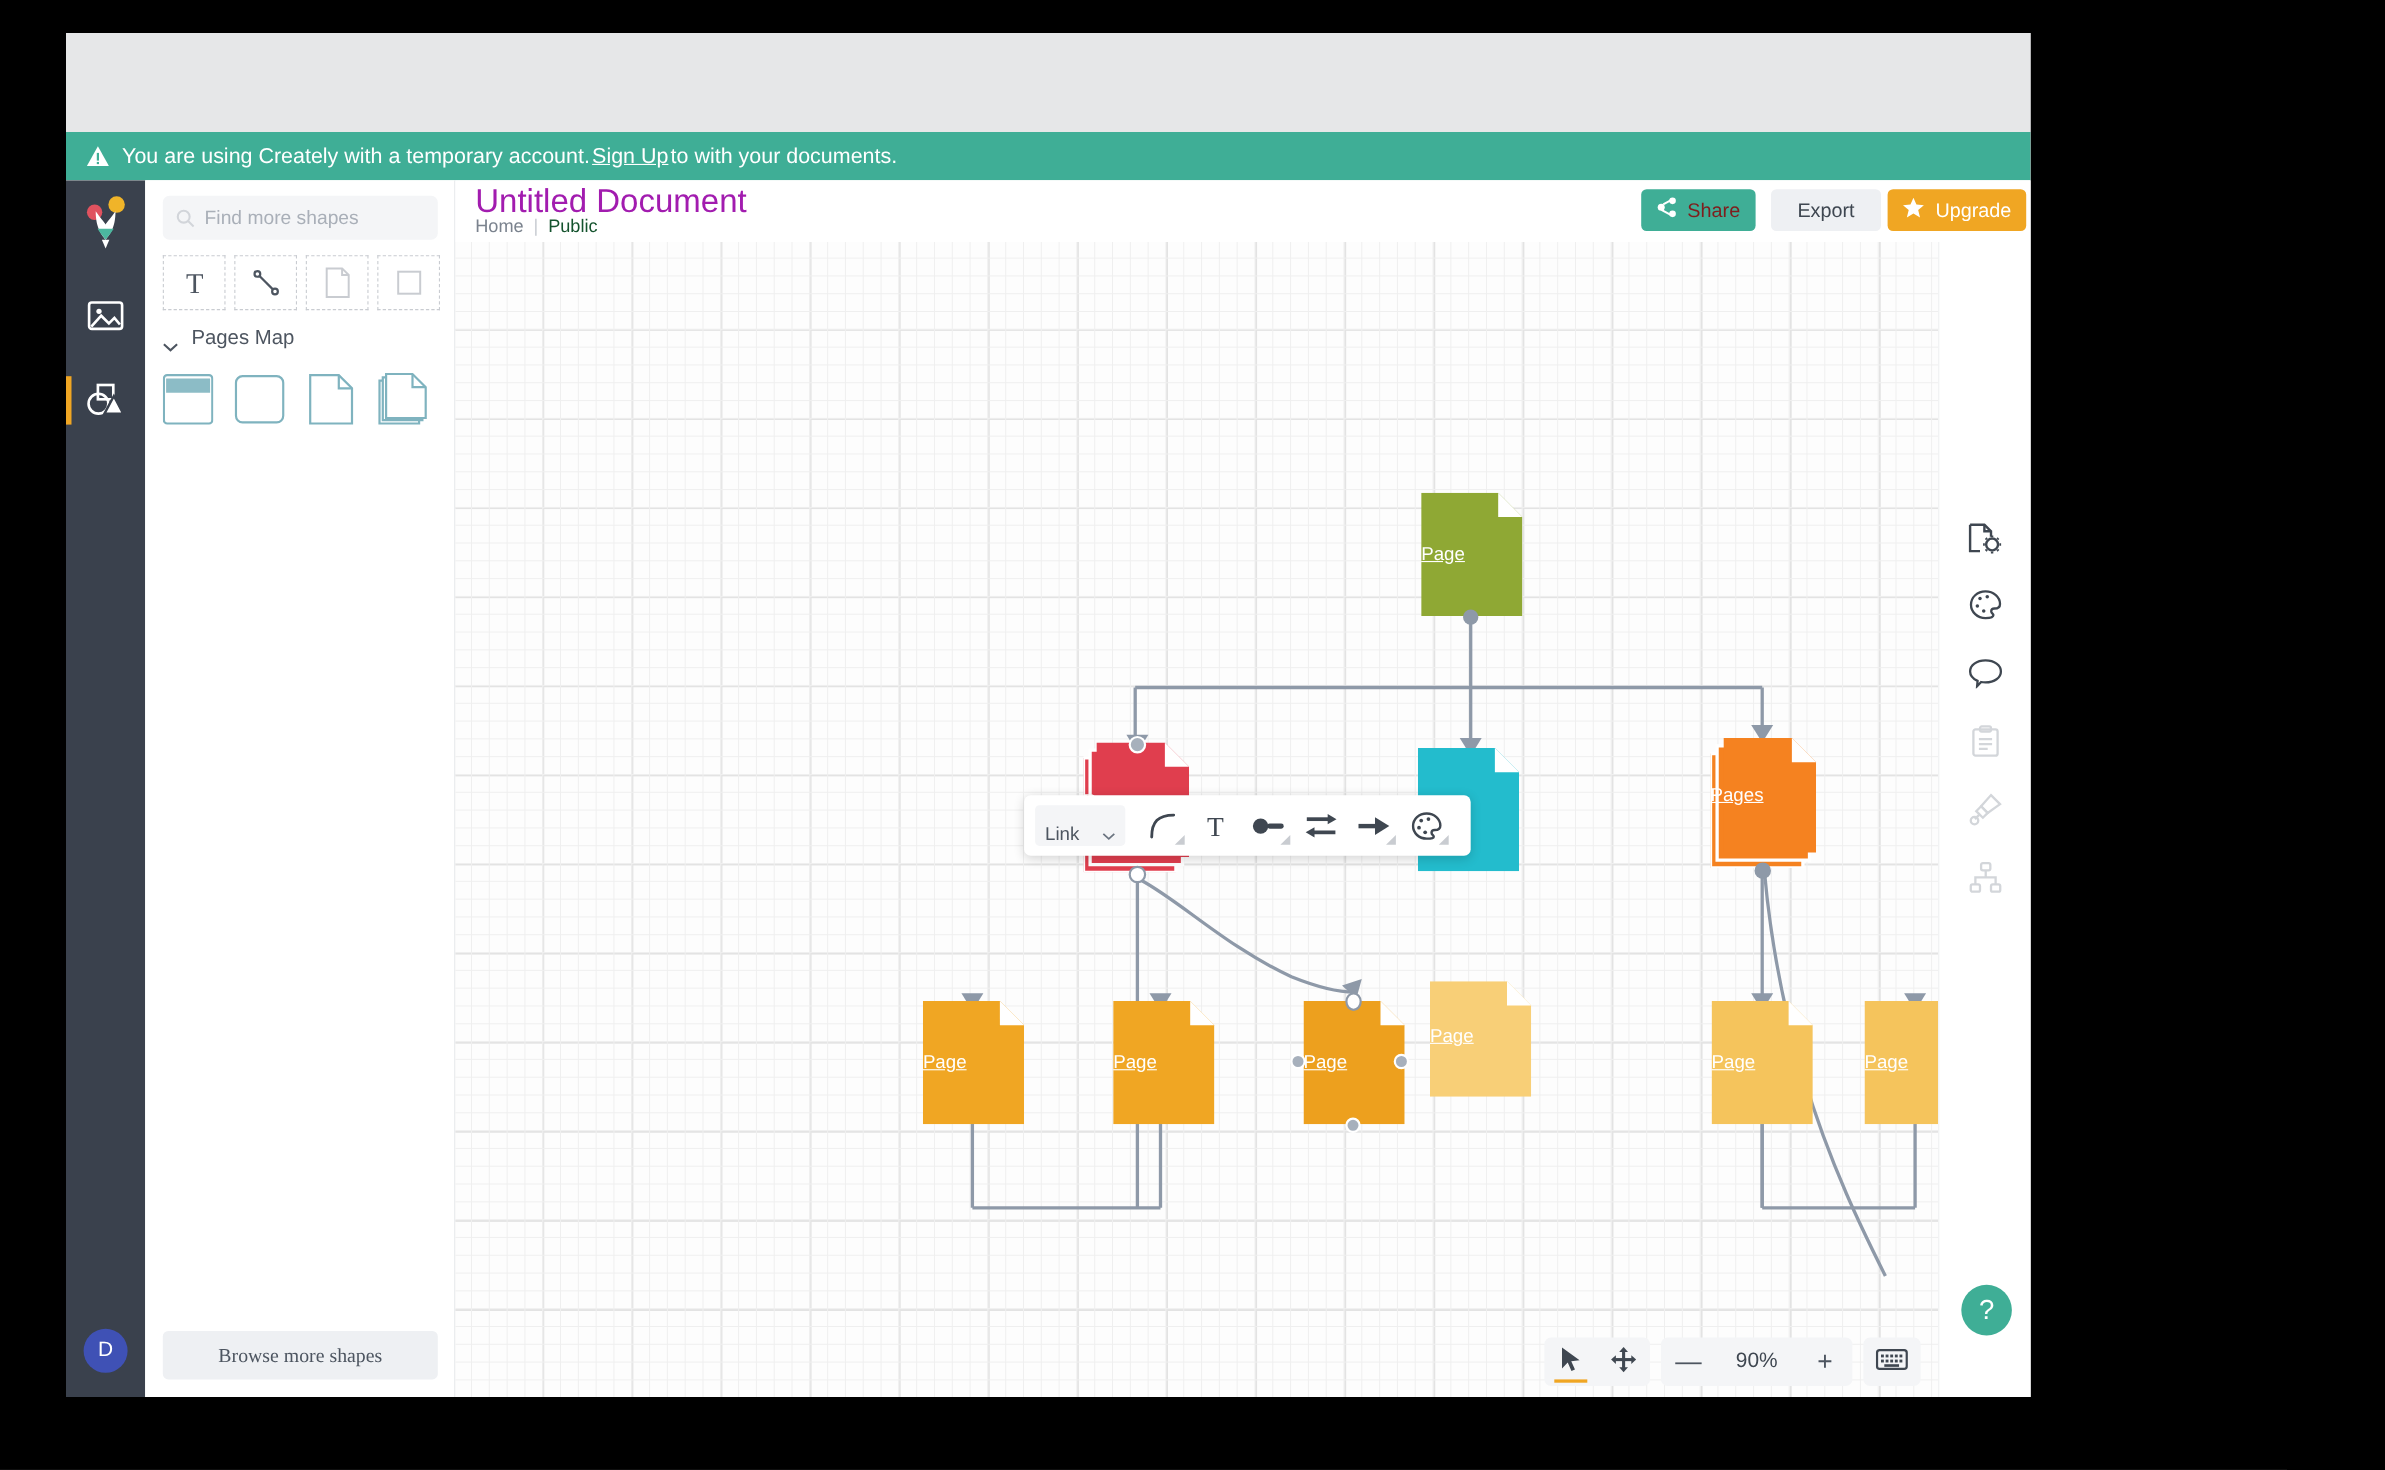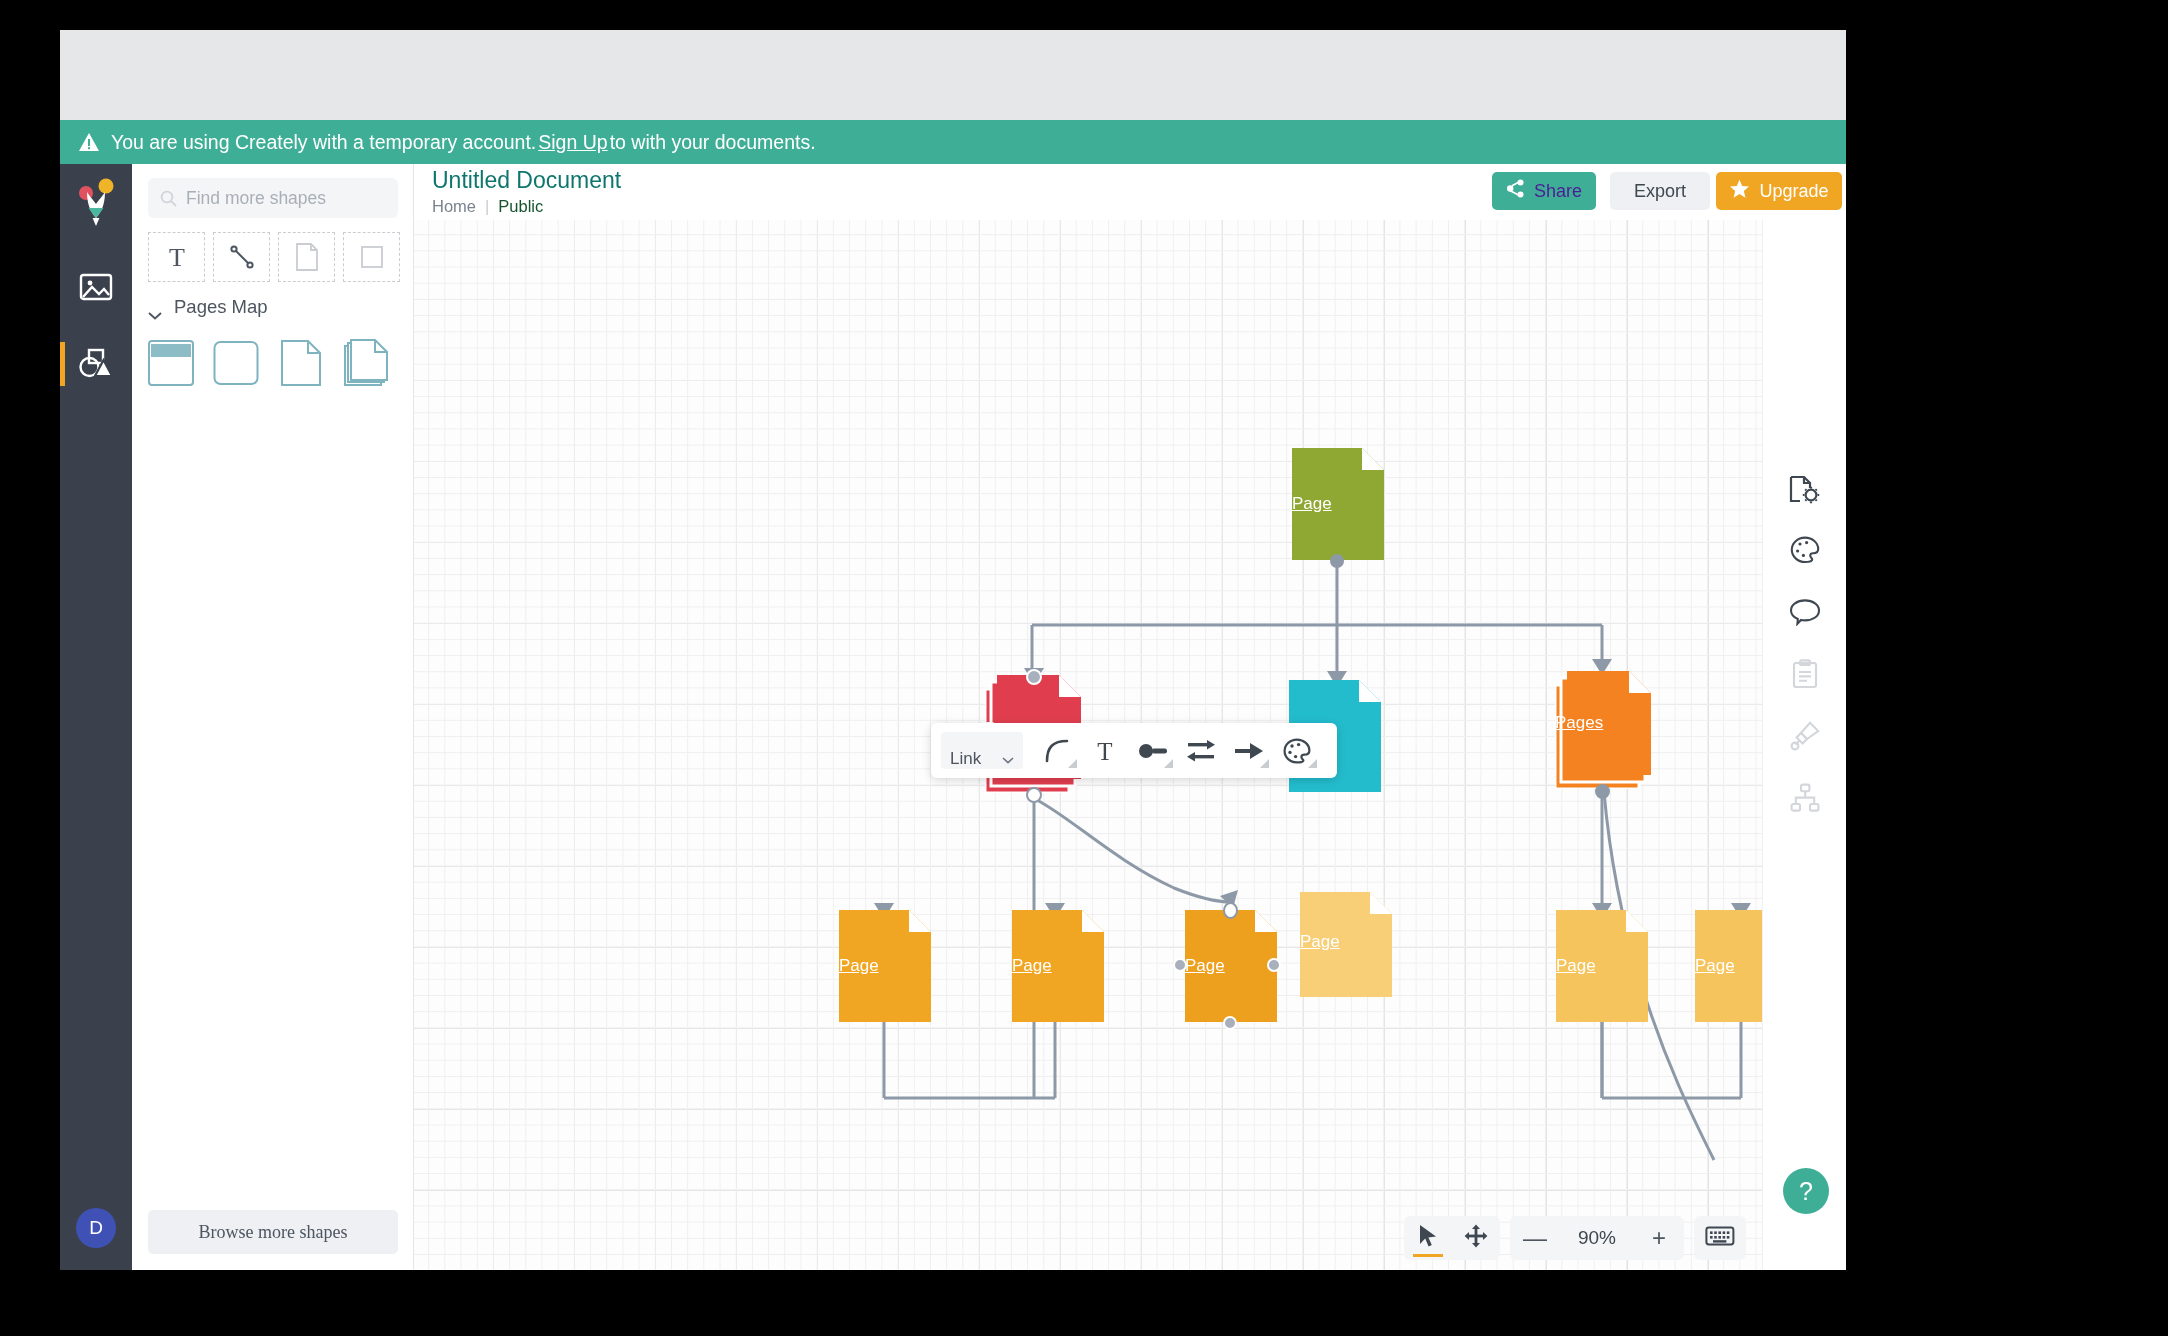--- a/index.html
+++ b/index.html
@@ -119,37 +119,37 @@
     font-size: 19px;
   }
 
   
   #doc-header {
     position: absolute; left: 354px; top: 0; right: 0; height: 56px;
     background: #fff; z-index: 5;
   }
   #doc-title {
     position: absolute; left: 18px; top: 3px;
-    font-size: 23px; color: #0f766e; font-weight: 400;
+    font-size: 30px; color: #a21caf; font-weight: 400;
   }
   #breadcrumb {
     position: absolute; left: 18px; top: 33px;
     font-size: 16.5px; color: #7b838e;
     display: flex; align-items: center; gap: 9px;
   }
   #breadcrumb .sep { color: #c8ccd2; }
   #breadcrumb .pub { color: #14532d; }
 
   .hbtn {
     position: absolute; top: 8px; height: 38px; border: 0; border-radius: 5px;
     font-family: "Liberation Sans", sans-serif;
     font-size: 18px; cursor: pointer;
     display: flex; align-items: center; justify-content: center; gap: 9px;
   }
-  #btn-share { right: 250px; width: 104px; background: #3fae96; color: #4c1d95; }
+  #btn-share { right: 250px; width: 104px; background: #3fae96; color: #7f1d1d; }
   #btn-export { right: 136px; width: 100px; background: #eef0f3; color: #3f4751; }
   #btn-upgrade { right: 4px; width: 126px; background: #f0a623; color: #fff; }
   #btn-eye {
     position: absolute; right: -40px; top: 12px; width: 34px; height: 30px;
     display:flex; align-items:center; justify-content:center;
   }
 
   
   #canvas {
     position: absolute; left: 354px; top: 56px; right: 84px; bottom: 0;

